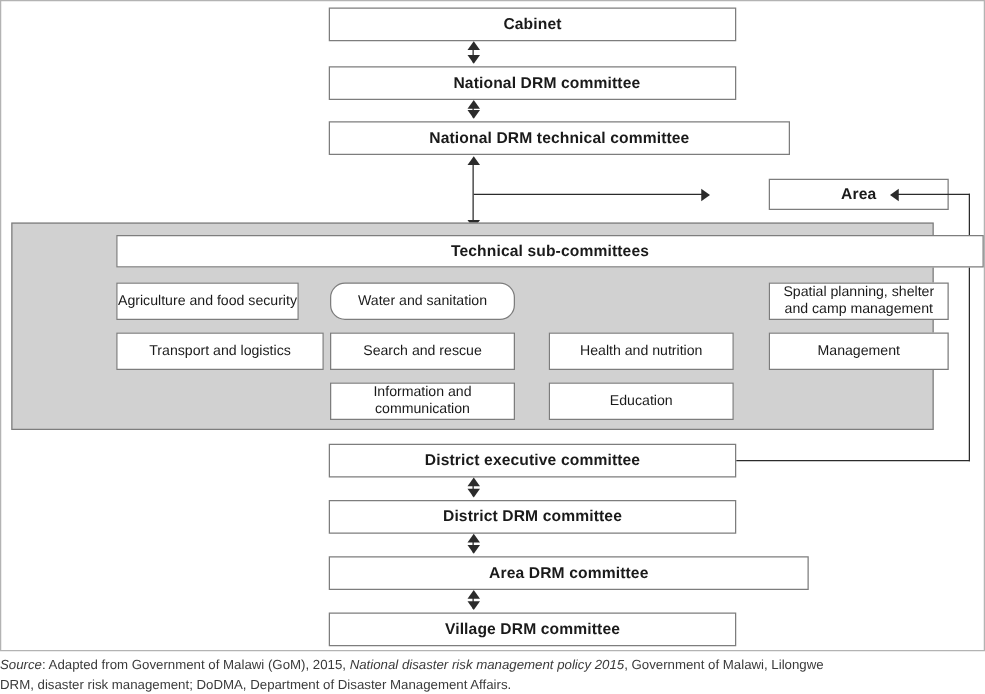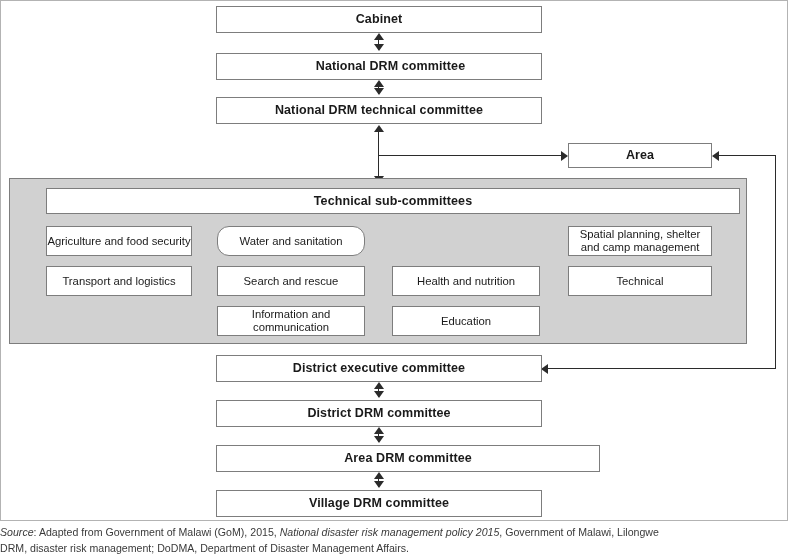--- a/index.html
+++ b/index.html
@@ -19,20 +19,21 @@
   }
   .box{
     position:absolute;
     box-sizing:border-box;
     background:#ffffff;
     border:1.6px solid #7d7d7d;
     display:flex;align-items:center;justify-content:center;
     text-align:center;
     color:#1a1a1a;
     line-height:1.15;
+    margin-left:47px;
   }
   .box.bold{font-weight:bold;font-size:12.5px;letter-spacing:.1px;}
   .box.plain{font-weight:normal;font-size:11.3px;}
   .greypanel{
     position:absolute;
     background:#d1d1d1;
     border:1.6px solid #7d7d7d;
     box-sizing:border-box;
   }
   .line{position:absolute;background:#2b2b2b;}
@@ -54,21 +55,21 @@
 <body>
 
 <div id="figure">
 
   <div id="frame"></div>
 
   <div class="box bold" style="left:216px;top:6px;width:326px;height:27px;">Cabinet</div>
 
   <div class="box bold" style="left:216px;top:53px;width:326px;height:27px;padding-left:23px;">National DRM committee</div>
 
-  <div class="box bold" style="left:216px;top:97px;width:326px;height:27px;">National DRM technical committee</div>
+  <div class="box bold" style="left:216px;top:97px;width:369px;height:27px;">National DRM technical committee</div>
 
   <div class="line vline" style="left:378px;top:36px;height:14px;"></div>
   <div class="arrow arr-up" style="left:374px;top:33px;"></div>
   <div class="arrow arr-down" style="left:374px;top:44px;"></div>
 
   <div class="line vline" style="left:378px;top:83px;height:11px;"></div>
   <div class="arrow arr-up" style="left:374px;top:80px;"></div>
   <div class="arrow arr-down" style="left:374px;top:88px;"></div>
 
   <div class="box bold" style="left:568px;top:143px;width:144px;height:25px;">Area</div>
@@ -84,31 +85,31 @@
   <div class="line vline" style="left:775px;top:155px;height:214px;"></div>
   <div class="line hline" style="left:548px;top:368px;width:228px;"></div>
   <div class="arrow arr-left" style="left:541px;top:364px;"></div>
   <div class="arrow arr-left" style="left:712px;top:151px;"></div>
 
   <div class="greypanel" style="left:9px;top:178px;width:738px;height:166px;"></div>
 
   <div class="box bold" style="left:46px;top:188px;width:694px;height:26px;">Technical sub-committees</div>
 
   <div class="box plain" style="left:46px;top:226px;width:146px;height:30px;">Agriculture and food security</div>
-  <div class="box plain" style="left:46px;top:266px;width:146px;height:30px;">Transport and logistics</div>
+  <div class="box plain" style="left:46px;top:266px;width:166px;height:30px;">Transport and logistics</div>
 
   <div class="box plain" style="left:217px;top:226px;width:148px;height:30px;border-radius:12px;">Water and sanitation</div>
   <div class="box plain" style="left:217px;top:266px;width:148px;height:30px;">Search and rescue</div>
   <div class="box plain" style="left:217px;top:306px;width:148px;height:30px;">Information and communication</div>
 
   <div class="box plain" style="left:392px;top:266px;width:148px;height:30px;">Health and nutrition</div>
   <div class="box plain" style="left:392px;top:306px;width:148px;height:30px;">Education</div>
 
   <div class="box plain" style="left:568px;top:226px;width:144px;height:30px;">Spatial planning, shelter and camp management</div>
-  <div class="box plain" style="left:568px;top:266px;width:144px;height:30px;">Technical</div>
+  <div class="box plain" style="left:568px;top:266px;width:144px;height:30px;">Management</div>
 
   <div class="box bold" style="left:216px;top:400px;width:326px;height:27px;">District DRM committee</div>
 
   <div class="box bold" style="left:216px;top:355px;width:326px;height:27px;">District executive committee</div>
 
   <div class="box bold" style="left:216px;top:445px;width:384px;height:27px;">Area DRM committee</div>
 
   <div class="box bold" style="left:216px;top:490px;width:326px;height:27px;">Village DRM committee</div>
 
   <div class="line vline" style="left:378px;top:385px;height:12px;"></div>

